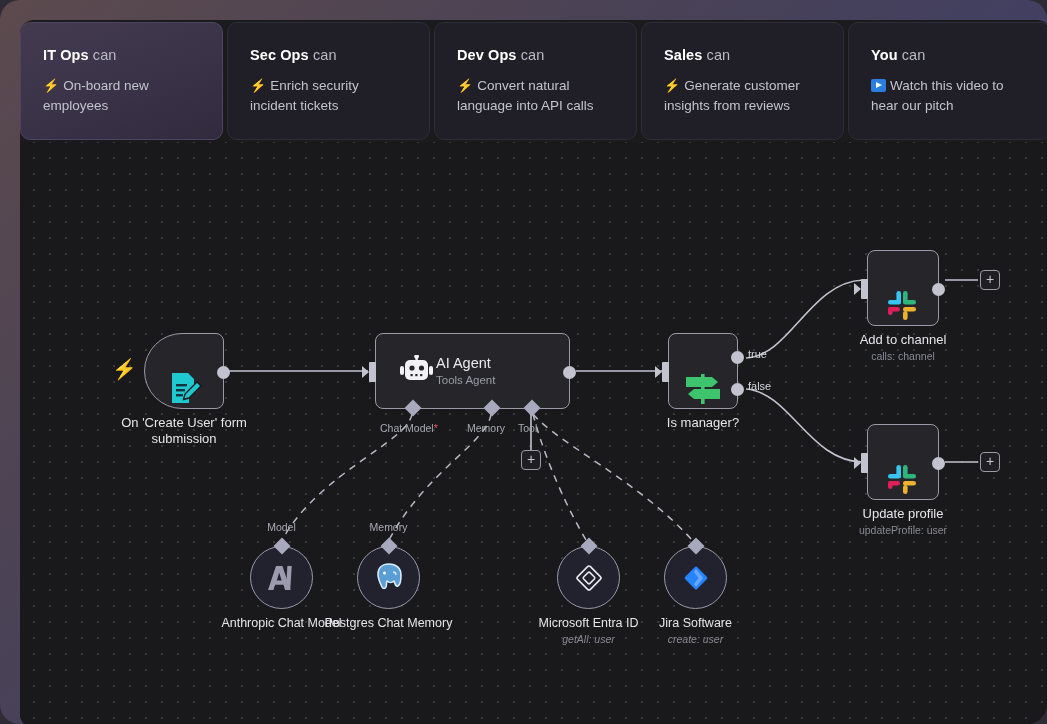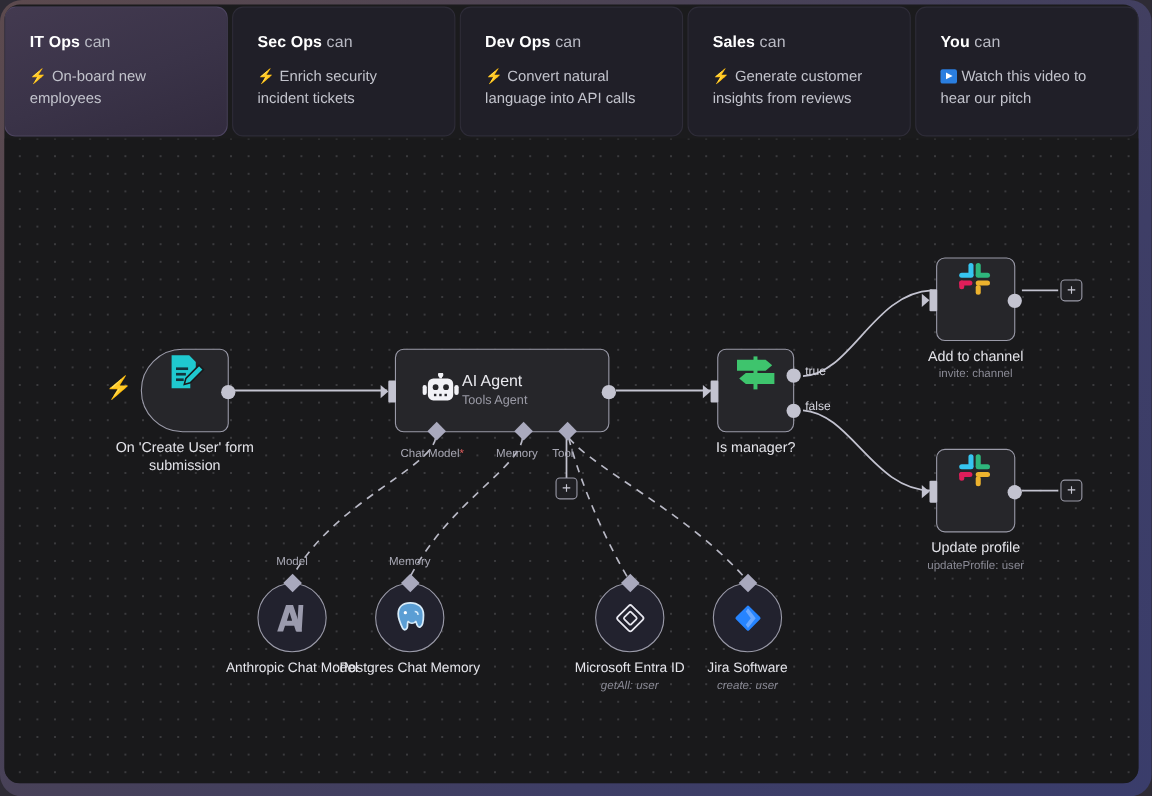--- a/index.html
+++ b/index.html
@@ -6,21 +6,21 @@
   html, body {
     width: 1047px; height: 724px;
     background: #2e2b35;
     font-family: "Liberation Sans", sans-serif;
     overflow: hidden;
   }
   #frame {
     position: relative;
     width: 1047px; height: 724px;
     background: linear-gradient(135deg, #5c4a4e 0%, #4a4255 35%, #3e3e66 70%, #3a3d6b 100%);
-    padding: 4px;
+    padding: 20px;
     border-radius: 20px;
     overflow: hidden;
   }
   #page {
     position: relative;
     width: 1031px; height: 708px;
     background: #1b1b1d;
     border-radius: 14px;
     overflow: hidden;
   }
@@ -77,21 +77,21 @@
     overflow: hidden;
   }
   #wires { position: absolute; left: 0; top: 0; width: 1031px; height: 586px; }
 
   .node { position: absolute; }
   .nbox {
     width: 96px; height: 76px;
     background: #26262a;
     border: 1.5px solid #9a9aa8;
     border-radius: 8px;
-    display: flex; align-items: flex-start; justify-content: center;
+    display: flex; align-items: flex-end; justify-content: center;
     position: relative;
   }
   .nbox.trigger {
     border-radius: 38px 8px 8px 38px;
     width: 80px;
   }
   .nbox.agent {
     width: 195px; height: 76px;
     display: flex; flex-direction: row; align-items: center;
     justify-content: flex-start; gap: 2px; padding-left: 24px;
@@ -343,21 +343,21 @@
           <rect x="19" y="4" width="4.6" height="13" rx="2.3" fill="#2eb67d"></rect>
           <rect x="19" y="13" width="13" height="4.6" rx="2.3" fill="#2eb67d"></rect>
           <rect x="4" y="20" width="4.6" height="8" rx="2.3" fill="#e01e5a"></rect>
           <rect x="4" y="20" width="12" height="4.6" rx="2.3" fill="#e01e5a"></rect>
           <rect x="19" y="20" width="13" height="4.6" rx="2.3" fill="#ecb22e"></rect>
           <rect x="19" y="24" width="4.6" height="9" rx="2.3" fill="#ecb22e"></rect>
         </svg>
         <div class="dot-out"></div>
       </div>
       <div class="nlabel" style="left:36px;">Add to channel</div>
-      <div class="nsub" style="left:36px;">invite: channel</div>
+      <div class="nsub" style="left:36px;">calls: channel</div>
     </div>
     <div class="plusbtn" style="left:960px; top:128px;">+</div>
 
     <div class="node" style="left:847px; top:282px;">
       <div class="nbox" style="width:72px; height:76px;">
         <div class="in-arrow"></div>
         <svg width="38" height="38" viewBox="0 0 38 38">
           <rect x="4" y="13" width="13" height="4.6" rx="2.3" fill="#36c5f0"></rect>
           <rect x="12.4" y="4" width="4.6" height="13" rx="2.3" fill="#36c5f0"></rect>
           <rect x="19" y="4" width="4.6" height="13" rx="2.3" fill="#2eb67d"></rect>

